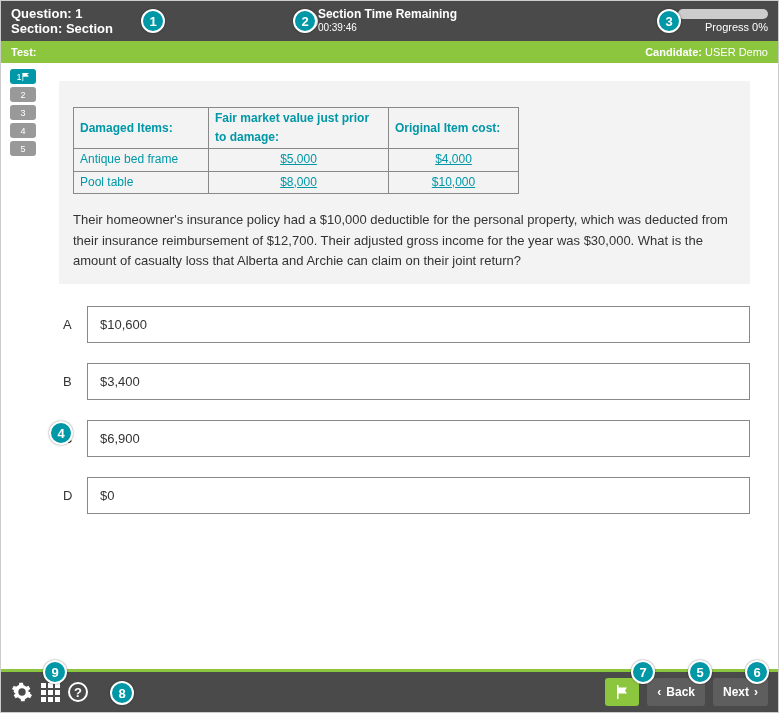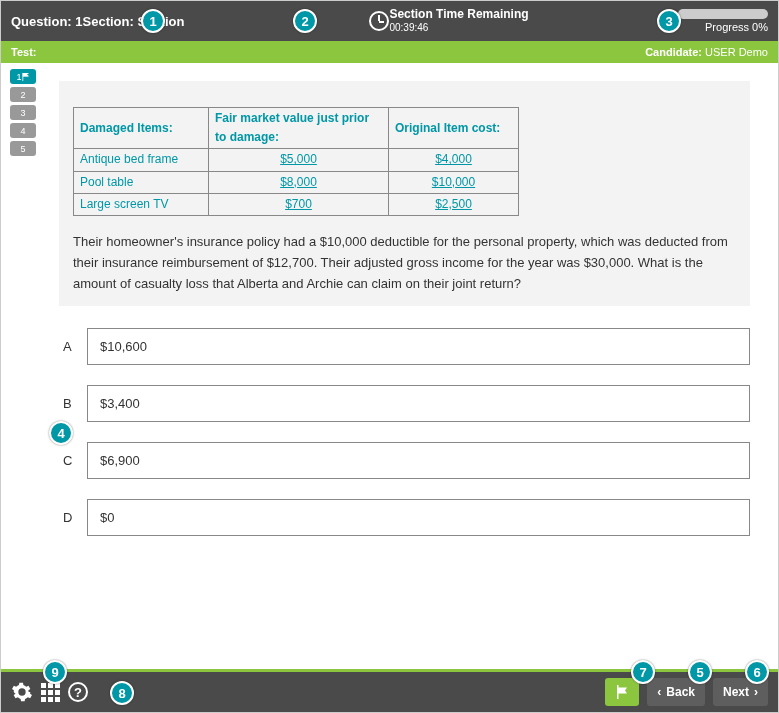--- a/index.html
+++ b/index.html
@@ -1,20 +1,20 @@
 <!DOCTYPE html>
 <html><head>
 <meta charset="utf-8">
 <style>
   * { box-sizing: border-box; margin: 0; padding: 0; }
   html, body { width: 779px; height: 713px; font-family: Verdana, Arial, sans-serif; background: #fff; overflow: hidden; }
   .frame { width: 779px; height: 713px; border: 1px solid #ccc; position: relative; display: flex; flex-direction: column; }
   
   .topbar { background: #4a4a4a; color: #fff; display: flex; align-items: center; height: 40px; padding: 0 10px; font-size: 13px; }
-  .topbar .left { display: flex; line-height: 15px; justify-content: space-between; }
+  .topbar .left { display: flex; flex-direction: column; line-height: 15px; justify-content: space-between; }
   .topbar .left .q { font-weight: bold; }
   .topbar .left .s { font-weight: bold; }
   .topbar .center { display: flex; align-items: center; margin-left: 185px; }
   .clock-icon { width: 20px; height: 20px; border: 2px solid #fff; border-radius: 50%; position: relative; }
   .clock-icon::before { content: ""; position: absolute; width: 2px; height: 6px; background: #fff; left: 7px; top: 2px; }
   .clock-icon::after { content: ""; position: absolute; width: 5px; height: 2px; background: #fff; left: 8px; top: 8px; }
   .timer-block { display: flex; flex-direction: column; line-height: 14px; }
   .timer-block .lbl { font-weight: bold; font-size: 12px; }
   .timer-block .val { font-size: 10px; }
   .topbar .right { margin-left: auto; display: flex; flex-direction: column; align-items: flex-end; gap: 2px; }
@@ -136,25 +136,20 @@
           <tr>
             <td>Antique bed frame</td>
             <td class="num">$5,000</td>
             <td class="num">$4,000</td>
           </tr>
           <tr>
             <td>Pool table</td>
             <td class="num">$8,000</td>
             <td class="num">$10,000</td>
           </tr>
-          <tr>
-            <td>Large screen TV</td>
-            <td class="num">$700</td>
-            <td class="num">$2,500</td>
-          </tr>
         </tbody>
           </table>
         <div class="para2">Their homeowner's insurance policy had a $10,000 deductible for the personal property, which was deducted from their insurance reimbursement of $12,700. Their adjusted gross income for the year was $30,000. What is the amount of casualty loss that Alberta and Archie can claim on their joint return?</div>
       </div>
 
       <div class="options">
         <div class="opt-row">
           <span class="opt-letter">A</span>
           <div class="opt-box"><span>$10,600</span></div>
         </div>

